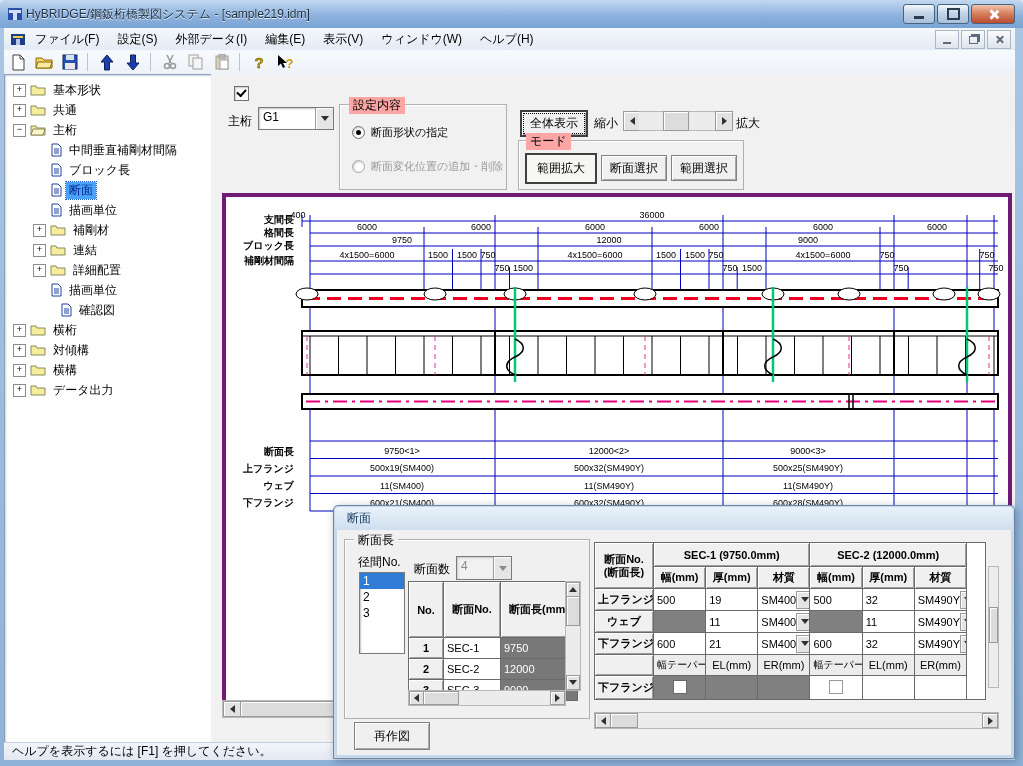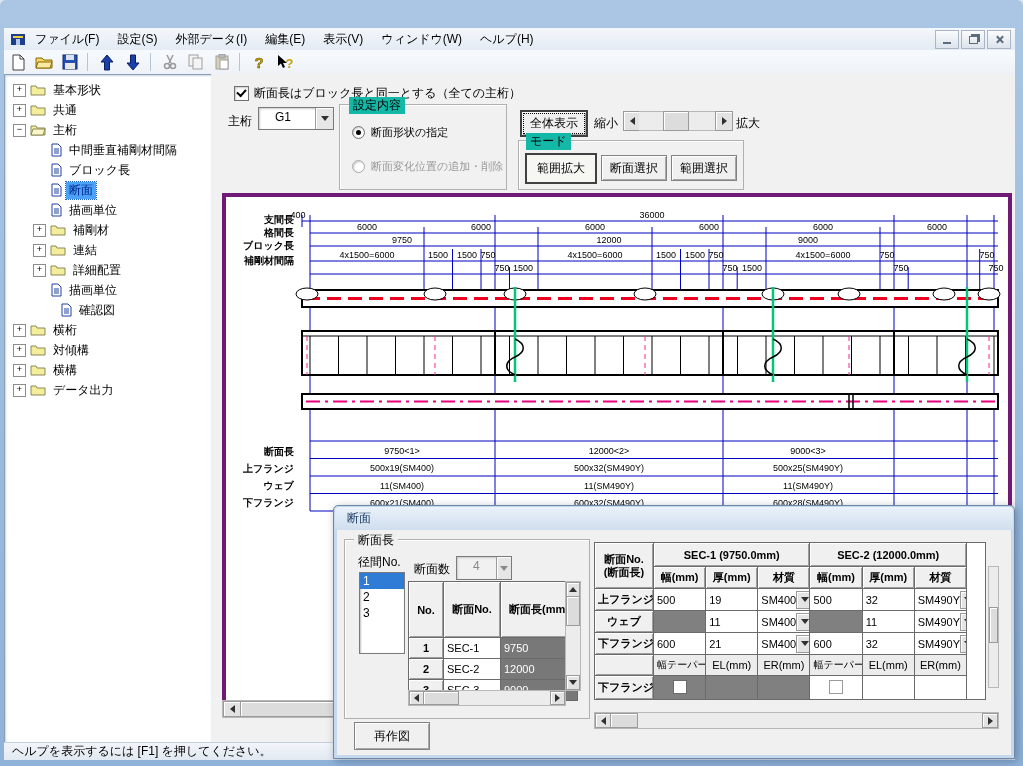--- a/index.html
+++ b/index.html
@@ -33,33 +33,33 @@
   .tbtn{width:24px;height:22px;display:flex;align-items:center;justify-content:center;margin-left:2px;}
   .tsep{width:1px;height:18px;background:#b8c4d2;margin:0 5px;}
   
   .tree{position:absolute;left:4px;top:74px;width:206px;height:668px;background:#fff;border:1px solid #8aa0b8;box-shadow:inset 1px 1px 2px #c8d4e0;}
   .trow{position:absolute;height:18px;display:flex;align-items:center;gap:4px;white-space:nowrap;}
   .exp{width:11px;height:11px;border:1px solid #8c8c8c;background:#fff;font:9px/9px "Liberation Sans",sans-serif;text-align:center;color:#000;flex:0 0 auto;}
   .tlabel{padding:0 3px;}
   .tlabel.sel{background:#4ba3f8;color:#00248c;outline:1px dotted #2060c0;}
   
   .mainpanel{position:absolute;left:211px;top:74px;width:804px;height:668px;background:#f1f1f1;}
-  .grouplabel{position:absolute;background:#14b8a6;padding:0 4px;}
+  .grouplabel{position:absolute;background:#fca5a5;padding:0 4px;}
   .groupbox{position:absolute;border:1px solid #b0b0b0;box-shadow:inset 1px 1px 0 #fff;}
   .cb{position:relative;width:13px;height:13px;background:#fff;border:1px solid #707070;box-shadow:inset 1px 1px 2px #c8c8c8;}
   .cb.checked::after{content:"";position:absolute;left:2px;top:2px;width:7px;height:4px;border-left:2px solid #000;border-bottom:2px solid #000;transform:rotate(-48deg);}
   .radio{width:11px;height:11px;border-radius:50%;background:#fff;border:1px solid #707070;box-shadow:inset 1px 1px 2px #c8c8c8;}
   .radio.sel::after{content:"";display:block;width:5px;height:5px;background:#000;border-radius:50%;margin:3px;}
   .radio.dis{border-color:#a8a8a8;}
   .dimtext{color:#9a9a9a;}
   .btn3d{background:#f0f0f0;border:1px solid #828282;box-shadow:inset 1px 1px 0 #fff,inset -1px -1px 0 #a8a8a8;display:flex;align-items:center;justify-content:center;}
   .btn-focus{outline:1px dotted #000;outline-offset:-4px;border-width:2px;border-color:#404040;text-align:center;}
   .btn-active{border:2px solid #404040;background:#f6f6f2;box-shadow:none;}
   .combo{display:flex;background:#fff;border:1px solid #7a7a7a;box-shadow:inset 1px 1px 2px #c8c8c8;}
-  .combo .val{flex:1;padding:2px 16px;}
+  .combo .val{flex:1;padding:2px 4px;}
   .combo .dd{width:17px;background:#e6e6e6;border-left:1px solid #9a9a9a;display:flex;align-items:center;justify-content:center;box-shadow:inset 1px 1px 0 #fff;}
   .combo.dis{background:#f1f1f1;} .combo.dis .val{color:#8a8a8a;}
   .tri{width:0;height:0;display:inline-block;}
   .tri-down{border-left:4px solid transparent;border-right:4px solid transparent;border-top:5px solid #303030;}
   .tri-up{border-left:4px solid transparent;border-right:4px solid transparent;border-bottom:5px solid #303030;}
   .tri-left{border-top:4px solid transparent;border-bottom:4px solid transparent;border-right:5px solid #303030;}
   .tri-right{border-top:4px solid transparent;border-bottom:4px solid transparent;border-left:5px solid #303030;}
   .sbar{background:#ececec;border:1px solid #b8b8b8;}
   .sb-btn{background:#e2e2e2;border:1px solid #9a9a9a;box-shadow:inset 1px 1px 0 #fff;display:flex;align-items:center;justify-content:center;}
   .sb-thumb{background:#dcdcdc;border:1px solid #9a9a9a;box-shadow:inset 1px 1px 0 #fff;}
@@ -85,20 +85,39 @@
   .cbx{width:12px;height:12px;background:#fff;border:1px solid #6a6a6a;display:inline-block;}
   svg text{font-family:"Liberation Sans",sans-serif;}
   .dim{font-size:9px;fill:#000;}
   .dlabel{font-size:10px;font-weight:bold;fill:#000;}
 </style>
 </head>
 <body>
 
 <div class="win">
 
+  <div class="titlebar">
+    <svg class="abs" style="left:7px;top:6px" width="16" height="16">
+      <rect x="1" y="2" width="14" height="12" fill="#2a4fa8"></rect>
+      <rect x="2" y="4" width="12" height="3" fill="#cfe0f8"></rect>
+      <rect x="6" y="7" width="4" height="7" fill="#cfe0f8"></rect>
+    </svg>
+    <span class="title-text" style="margin-left:26px">HyBRIDGE/鋼鈑桁橋製図システム - [sample219.idm]</span>
+    <div class="winbtns">
+      <div class="wbtn">
+          <span class="glyph-min"></span>
+        </div>
+      <div class="wbtn">
+          <span class="glyph-max"></span>
+        </div>
+      <div class="wbtn close">
+          <span class="glyph-close"></span>
+        </div>
+    </div>
+  </div>
 
   <div class="menubar">
     <svg style="margin-left:6px" width="16" height="16">
       <rect x="1" y="3" width="14" height="11" fill="#1c3c8c"></rect>
       <rect x="3" y="5" width="10" height="2" fill="#f0d040"></rect>
       <rect x="6" y="8" width="4" height="6" fill="#b8c8e8"></rect>
     </svg>
     <span class="menu-item">ファイル(F)</span>
     <span class="menu-item">設定(S)</span>
     <span class="menu-item">外部データ(I)</span>
@@ -296,21 +315,20 @@
         <span class="exp">+</span>
         <svg width="16" height="12">
           <path d="M1 2h5l1 2h8v7H1z" fill="#f4ee9c" stroke="#8a8a5a"></path>
         </svg>
         <span class="tlabel">データ出力</span>
       </div>
   </div>
 
   <div class="mainpanel">
     <div class="cb checked abs" style="left:23px;top:12px"></div>
-    <span class="abs" style="left:43px;top:11px">断面長はブロック長と同一とする（全ての主桁）</span>
 
     <span class="abs" style="left:17px;top:39px">主桁</span>
     <div class="combo abs" style="left:47px;top:33px;width:74px;height:21px">
       <span class="val">G1</span>
       <span class="dd">
           <span class="tri tri-down"></span>
         </span>
     </div>
 
     <div class="groupbox" style="left:128px;top:30px;width:166px;height:84px"></div>

